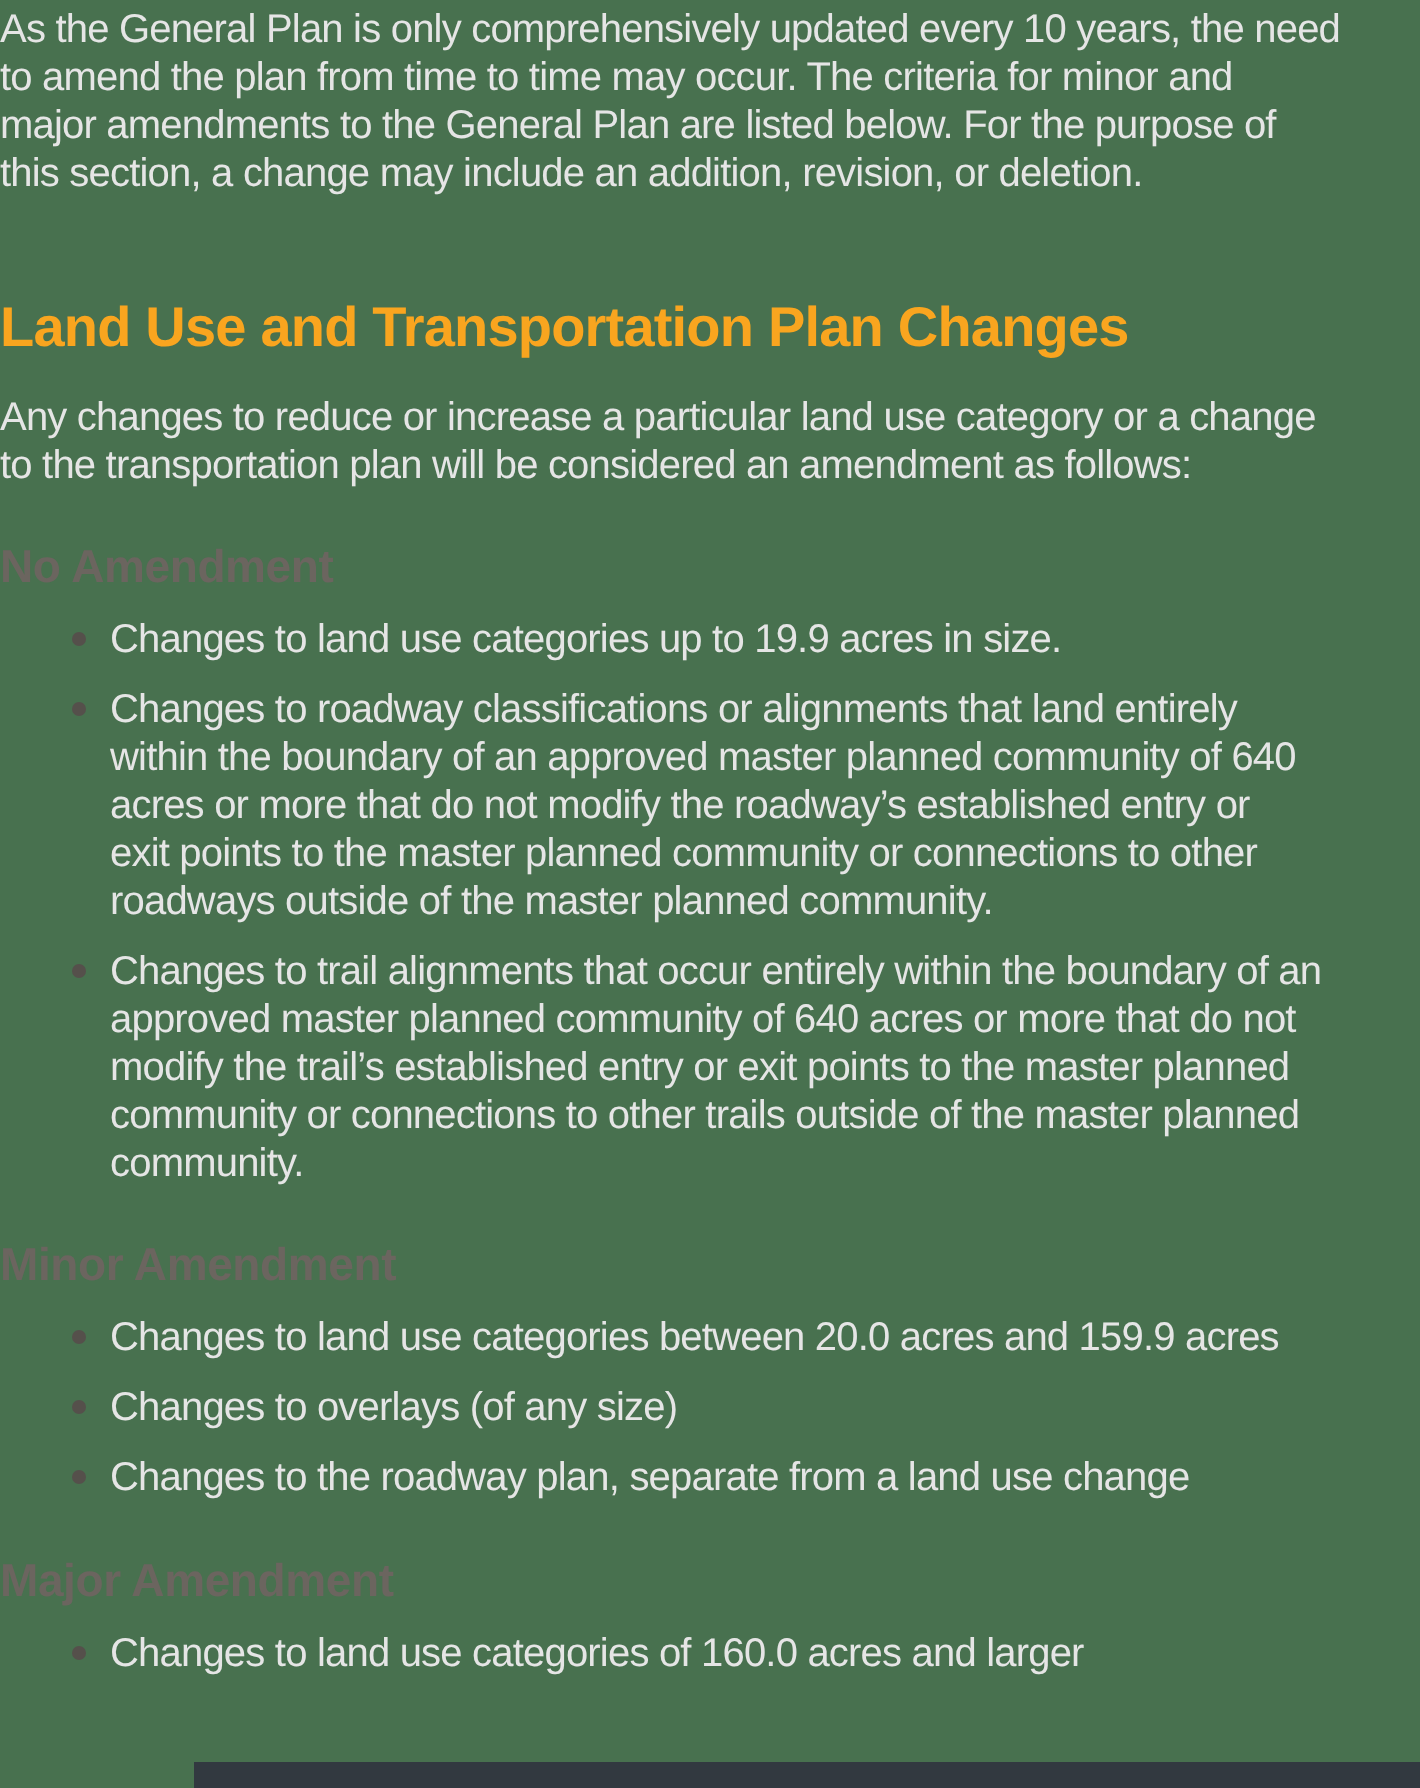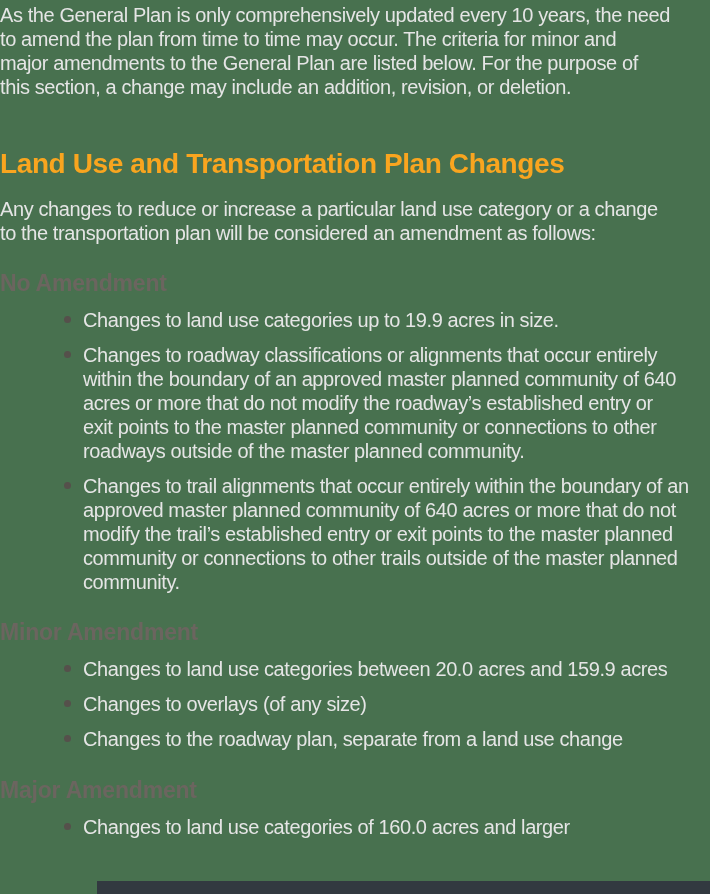--- a/index.html
+++ b/index.html
@@ -38,21 +38,21 @@
     margin-top: 26px;
     font-size: 23px;
     font-weight: bold;
     line-height: 24px;
     letter-spacing: -0.2px;
     color: #6B655F;
     white-space: nowrap;
   }
   .section-title.major { margin-top: 27px; }
   .bullet-list { margin-top: 13px; }
-  .bullet-item { display: flex; margin-bottom: 11px; padding-left: 28px; }
+  .bullet-item { display: flex; margin-bottom: 11px; }
   .bullet-marker { flex: none; width: 55px; }
   .bullet-dot {
     width: 7px; height: 7px;
     border-radius: 50%;
     background: #55504B;
     margin-left: 36px;
     margin-top: 8px;
   }
   .bullet-text { flex: 1; min-width: 0; }
   .footer-bar {
@@ -92,21 +92,21 @@
         <div class="bullet-text">
           <div class="line">Changes to land use categories up to 19.9 acres in size.</div>
         </div>
       </div>
 
       <div class="bullet-item">
         <div class="bullet-marker">
           <div class="bullet-dot"></div>
         </div>
         <div class="bullet-text">
-          <div class="line">Changes to roadway classifications or alignments that occur entirely</div>
+          <div class="line">Changes to roadway classifications or alignments that land entirely</div>
           <div class="line">within the boundary of an approved master planned community of 640</div>
           <div class="line">acres or more that do not modify the roadway’s established entry or</div>
           <div class="line">exit points to the master planned community or connections to other</div>
           <div class="line">roadways outside of the master planned community.</div>
         </div>
       </div>
 
       <div class="bullet-item">
         <div class="bullet-marker">
           <div class="bullet-dot"></div>

